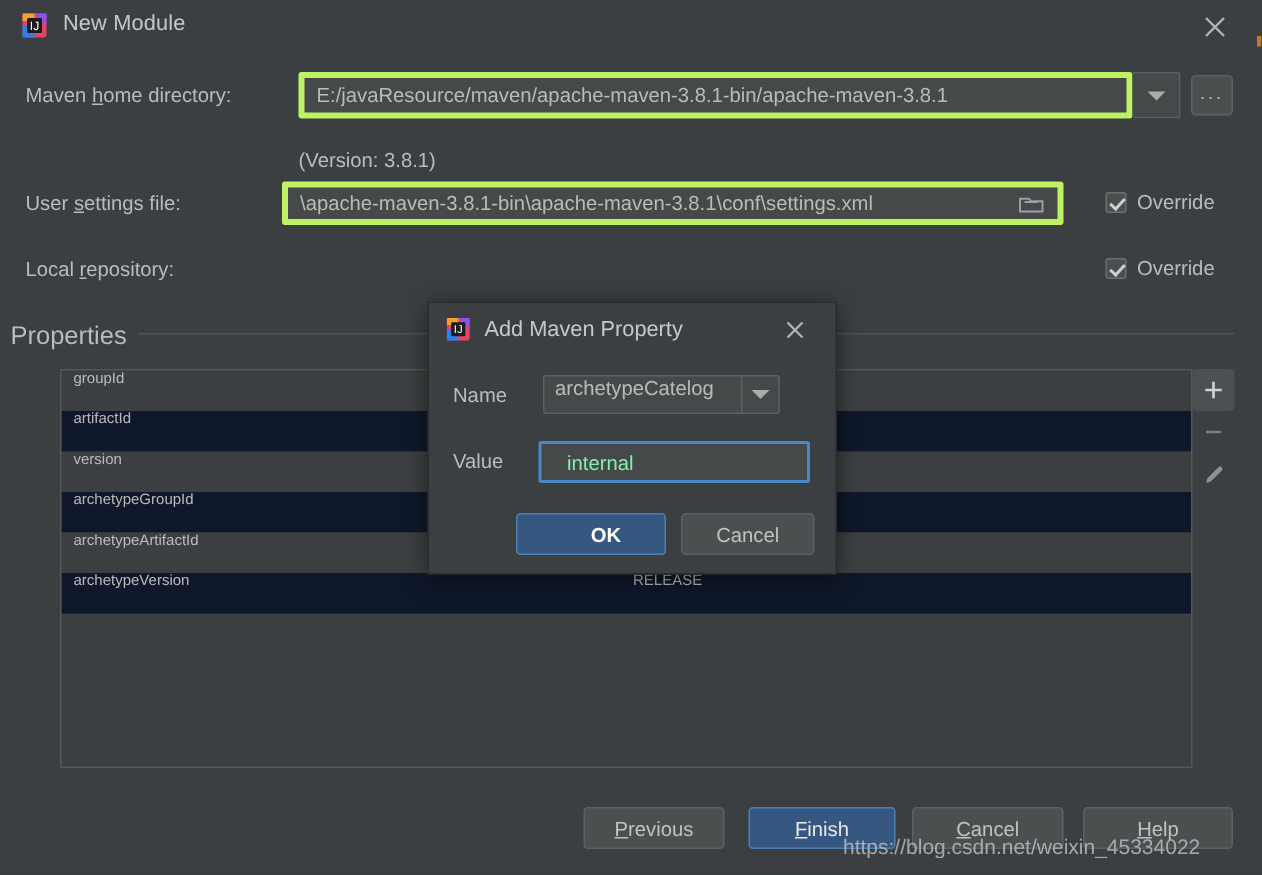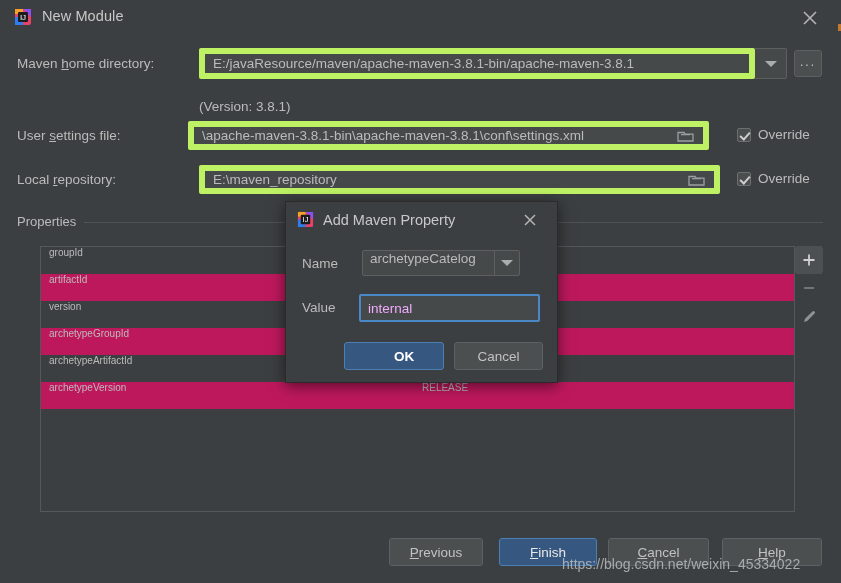--- a/index.html
+++ b/index.html
@@ -63,21 +63,21 @@
     font-size: 13.5px;
     color: #bbbbbb;
     white-space: nowrap;
   }
   .flabel u { text-decoration: underline; }
 
   .textfield {
     position: absolute;
     box-sizing: border-box;
     background: #45494a;
-    border: 6px solid #bef264;
+    border: 4px solid #bef264;
     border-radius: 2px;
     color: #bbbbbb;
     font-size: 13.5px;
     display: flex;
     align-items: center;
     padding: 0 8px;
     white-space: nowrap;
     overflow: hidden;
   }
   .textfield .val { flex: 1 1 auto; overflow: hidden; text-overflow: clip; }
@@ -148,22 +148,22 @@
     width: 4px; height: 8px;
     border: solid #cfcfcf;
     border-width: 0 2px 2px 0;
     transform: rotate(42deg);
   }
   .chk-label { font-size: 13.5px; color: #bbbbbb; white-space: nowrap; }
 
   
   .group-title {
     position: absolute;
-    left: 17px; top: 214px;
-    font-size: 13px;
+    left: 7px; top: 214px;
+    font-size: 17px;
     color: #bbbbbb;
     background: #3c3f41;
     padding-right: 8px;
     z-index: 2;
   }
   .group-line {
     position: absolute;
     left: 17px; top: 222px;
     width: 806px; height: 1px;
     background: #4f5355;
@@ -179,21 +179,21 @@
     overflow: hidden;
   }
   .trow {
     position: relative;
     height: 27px;
     display: flex;
     font-size: 10px;
     color: #bbbbbb;
   }
   .trow.odd  { background: #3c3f41; }
-  .trow.even { background: #be185d; }
+  .trow.even { background: #0f172a; }
   .tcell-name { width: 375px; padding-left: 8px; box-sizing: border-box; white-space: nowrap; overflow: hidden; }
   .tcell-val  { flex: 1; padding-left: 6px; box-sizing: border-box; white-space: nowrap; overflow: hidden; }
 
   
   .tbar {
     position: absolute;
     left: 795px; top: 246px;
     width: 28px; height: 266px;
     display: flex;
     flex-direction: column;
@@ -289,23 +289,23 @@
   .mvalue {
     position: absolute;
     left: 73px; top: 92px;
     width: 181px; height: 28px;
     box-sizing: border-box;
     background: #45494a;
     border: 2px solid #4a88c7;
     border-radius: 2px;
     display: flex;
     align-items: center;
-    padding-left: 7px;
-    font-size: 13.5px;
-    color: #f0abfc;
+    padding-left: 17px;
+    font-size: 13.5px;
+    color: #86efac;
   }
   .mbtn {
     position: absolute;
     box-sizing: border-box;
     height: 28px;
     border-radius: 3px;
     font-size: 13.5px;
     display: flex; align-items: center; justify-content: center;
     cursor: pointer;
   }
@@ -384,29 +384,20 @@
         <path d="M4 5.6h9" stroke="#9aa0a2" stroke-width="1.3"></path>
       </svg>
     </span>
   </div>
   <div class="chk-wrap" style="left:737px; top:127px;">
     <span class="chk-box"></span>
     <span class="chk-label">Override</span>
   </div>
 
   <span class="flabel" style="left:17px; top:172px;">Local <u>r</u>epository:</span>
-  <div class="textfield" style="left:199px; top:165px; width:521px; height:29px;">
-    <span class="val">E:\maven_repository</span>
-    <span class="folder-icon">
-      <svg width="18" height="14" viewBox="0 0 18 14">
-        <path d="M1 3.5h6l1.3 1.6H16V12H1z" fill="none" stroke="#9aa0a2" stroke-width="1.3"></path>
-        <path d="M4 5.6h9" stroke="#9aa0a2" stroke-width="1.3"></path>
-      </svg>
-    </span>
-  </div>
   <div class="chk-wrap" style="left:737px; top:171px;">
     <span class="chk-box"></span>
     <span class="chk-label">Override</span>
   </div>
 
   <span class="group-title">Properties</span>
   <span class="group-line"></span>
 
   <div class="table-box">
     <div class="trow odd">

